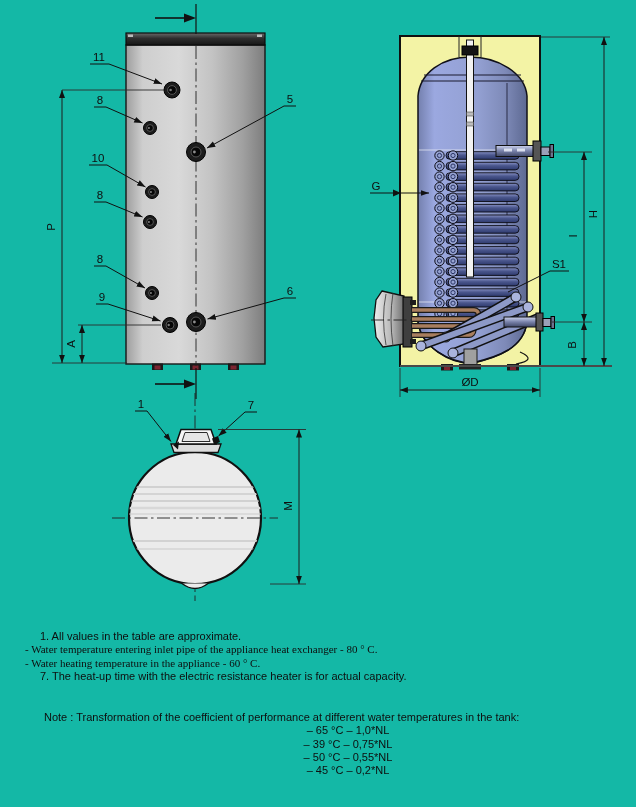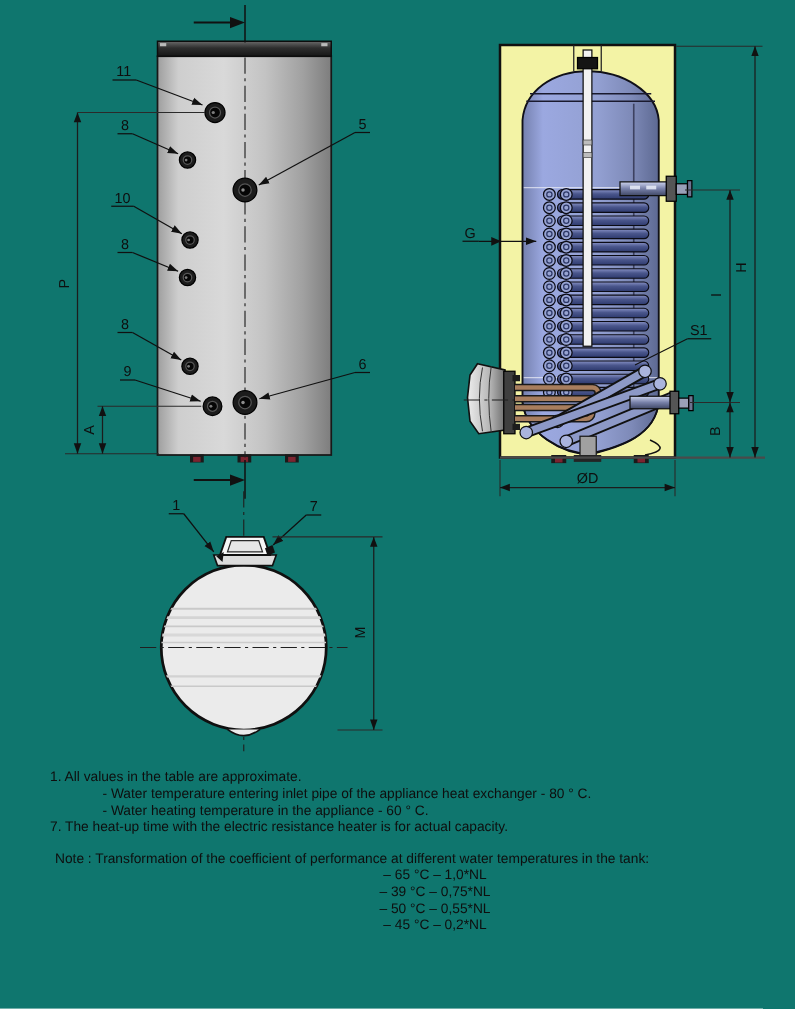--- a/index.html
+++ b/index.html
@@ -1,34 +1,34 @@
 <!DOCTYPE html>
 <html><head>
 <meta charset="utf-8">
 <style>
   html,body{margin:0;padding:0;background:#fff;}
-  .page{position:relative;width:636px;height:807px;background:#0f766e;overflow:hidden;
+  .page{position:relative;width:636px;height:807px;background:#14b8a6;overflow:hidden;
         font-family:"Liberation Sans",sans-serif;}
   .drawing{position:absolute;left:0;top:0;}
   
   .dim{stroke:#1c1c1c;stroke-width:1;fill:none;}
   .ext{stroke:#2a2a2a;stroke-width:0.9;fill:none;}
   .leader{stroke:#101010;stroke-width:1;fill:none;}
   .under{stroke:#101010;stroke-width:1;}
   .cl{stroke:#1f1f1f;stroke-width:0.9;stroke-dasharray:13 3.5 2.5 3.5;fill:none;}
   .lbl{font:11.5px "Liberation Sans",sans-serif;fill:#0e0e0e;}
   .coil-tube{fill:url(#gTube);stroke:#0b0b14;stroke-width:0.9;}
   .coil-ring{fill:#97a3d2;stroke:#0b0b14;stroke-width:1;}
   .coil-ring-inner{fill:none;stroke:#2c3766;stroke-width:1;}
   
-  .notes{position:absolute;left:0;top:616px;width:636px;font:11px/13.3px "Liberation Sans",sans-serif;
+  .notes{position:absolute;left:0;top:630px;width:636px;font:11px/13.3px "Liberation Sans",sans-serif;
          color:#0e0e0e;}
   .nline{white-space:nowrap;padding-left:40px;}
-  .nline.sub{padding-left:82px;}
-  .note2{margin-top:12px;}
+  .nline.sub{padding-left:25px;font-family:Liberation Serif, serif;}
+  .note2{margin-top:28px;}
   .note2 .nhead{padding-left:44px;white-space:nowrap;}
   .note2 .nitem{padding-left:60px;white-space:nowrap;text-align:center;}
 </style>
 </head>
 <body>
 
 <div class="page">
 
 <svg class="drawing" width="636" height="625" viewBox="0 0 636 625">
   <defs>

